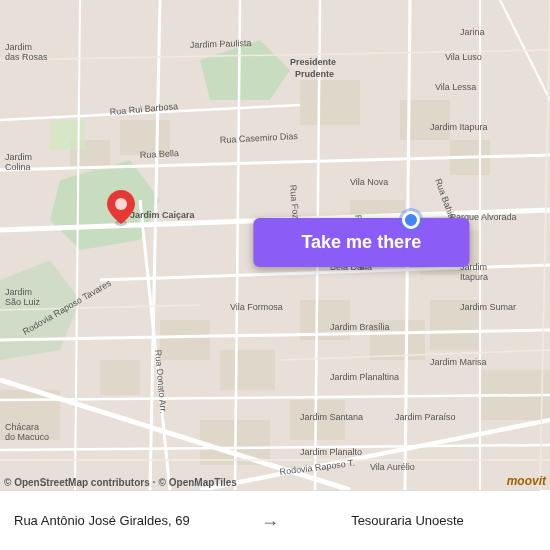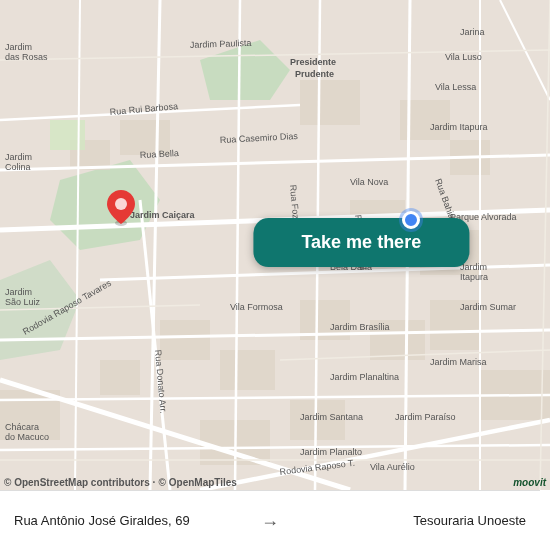--- a/index.html
+++ b/index.html
@@ -17,24 +17,24 @@
       position: absolute;
       top: 0; left: 0;
       width: 100%; height: 100%;
     }
 
     #take-me-there-btn {
       position: absolute;
       top: 50%;
       left: 50%;
       transform: translate(-10%, -55%);
-      background: #0f766e;
+      background: #8b5cf6;
       color: #fff;
       border: none;
-      border-radius: 15px;
+      border-radius: 6px;
       padding: 14px 48px;
       font-size: 18px;
       font-weight: bold;
       cursor: pointer;
       white-space: nowrap;
       box-shadow: 0 2px 8px rgba(0,0,0,0.3);
       z-index: 10;
     }
 
     #red-pin {
@@ -65,23 +65,23 @@
       font-size: 10px;
       color: #555;
       z-index: 12;
       font-weight: bold;
     }
 
     #moovit-logo {
       position: absolute;
       bottom: 2px;
       right: 4px;
-      font-size: 10px;
+      font-size: 12px;
       font-weight: bold;
-      color: #14532d;
+      color: #a16207;
       z-index: 12;
       font-style: italic;
     }
 
     #footer {
       width: 540px;
       height: 60px;
       background: #fff;
       display: flex;
       align-items: center;
@@ -99,21 +99,21 @@
     #arrow-icon {
       font-size: 18px;
       color: #555;
       margin: 0 10px;
     }
 
     #to-location {
       font-size: 13px;
       color: #222;
       flex: 1;
-      text-align: right;
+      text-align: center;
     }
     .road-label { font-size: 9px; fill: #555; font-family: Arial, sans-serif; }
   </style>
 </head>
 <body>
 
 <div id="map-container">
   <svg id="map-svg" viewBox="0 0 550 490" xmlns="http://www.w3.org/2000/svg">
 
     <rect width="550" height="490" fill="#e8e0d8"></rect>

